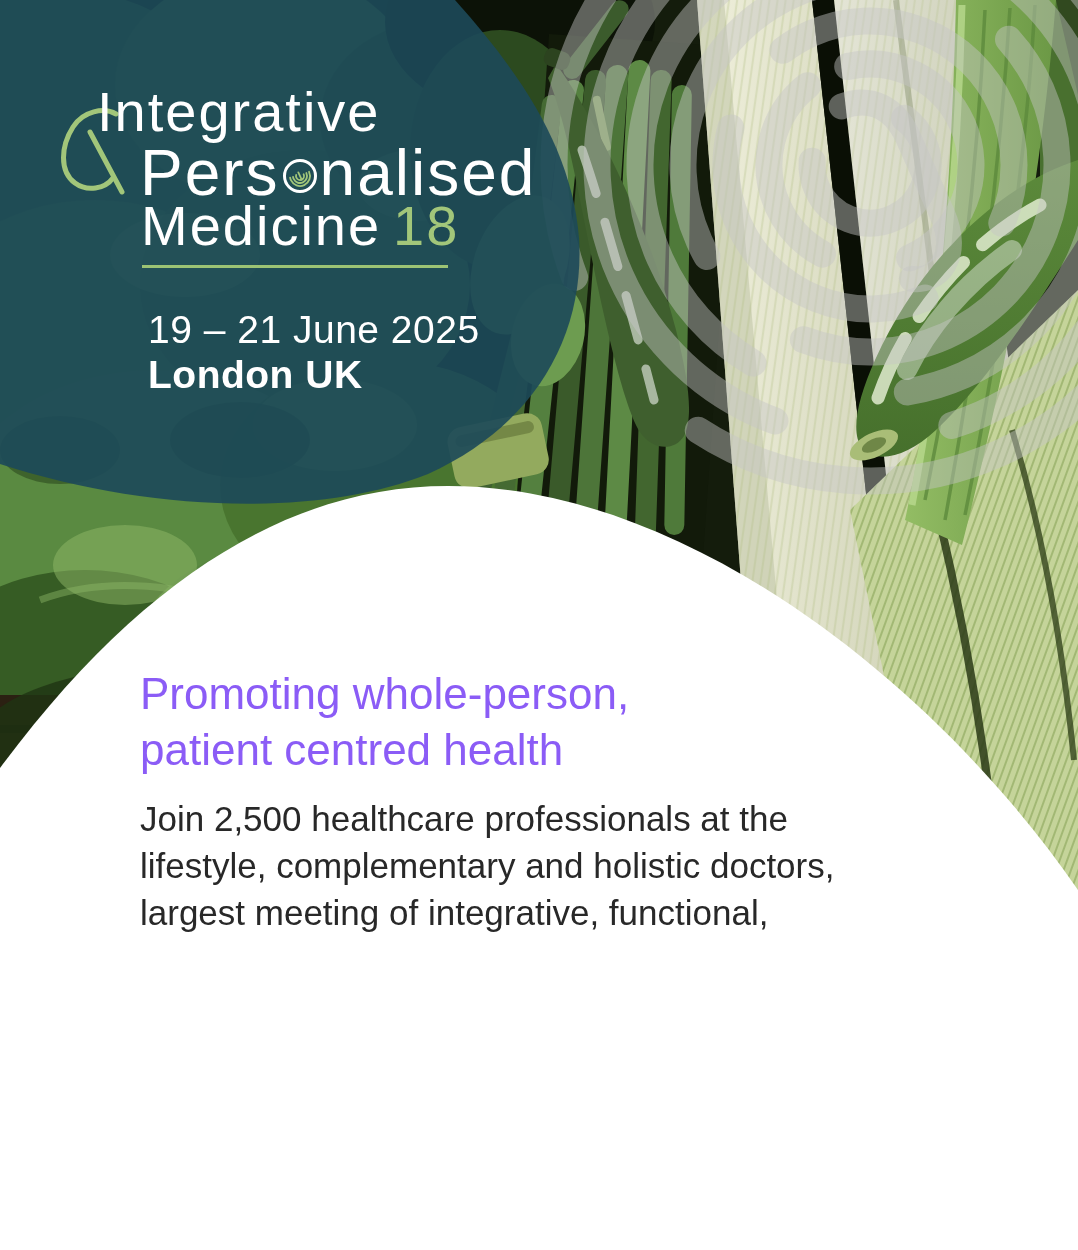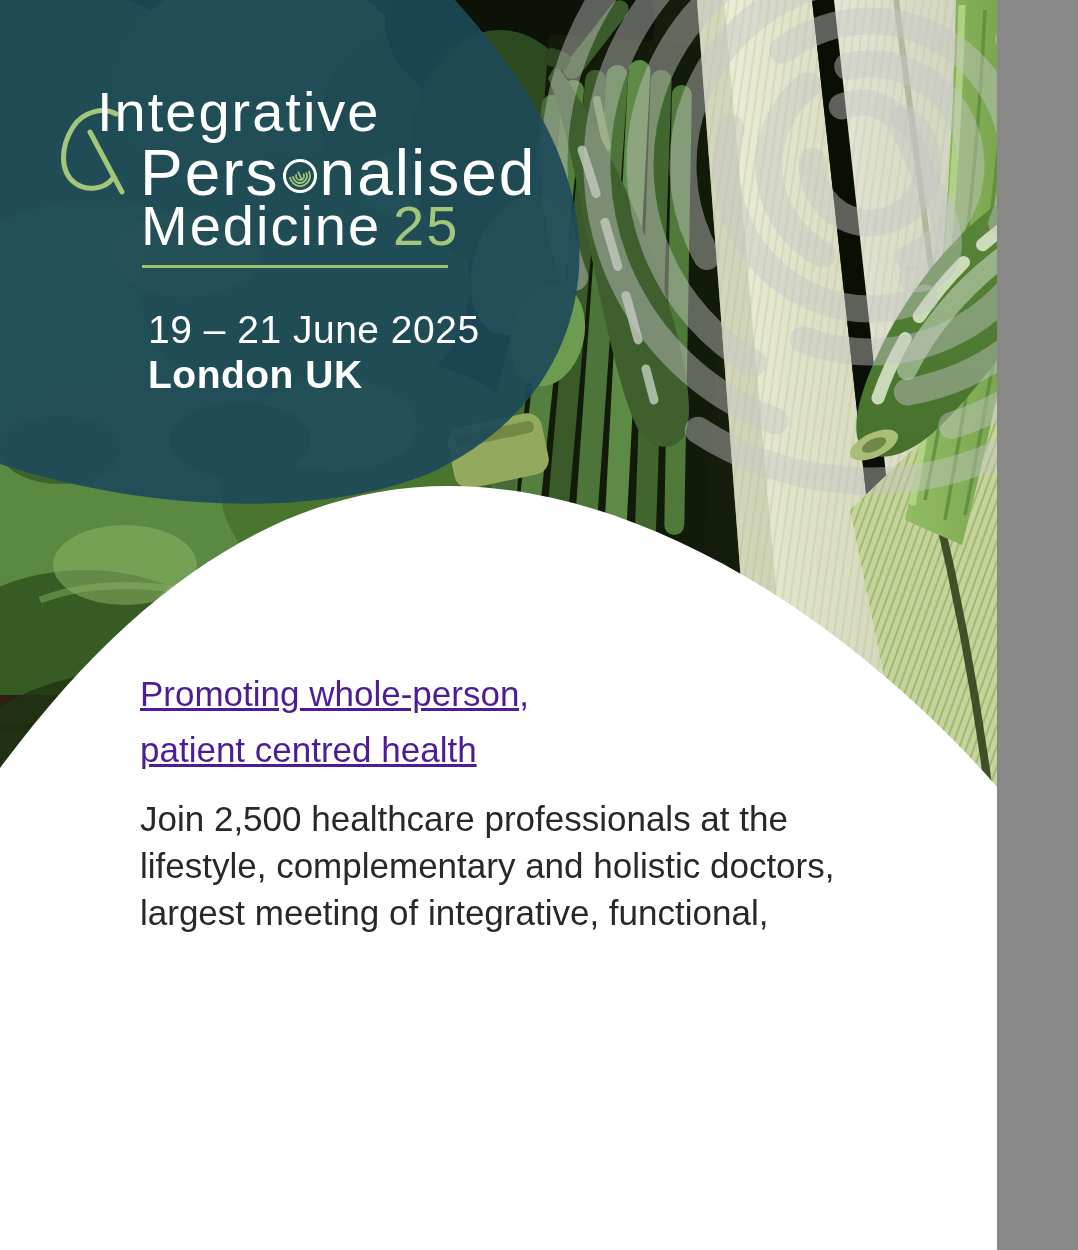--- a/index.html
+++ b/index.html
@@ -1,35 +1,35 @@
 <!DOCTYPE html>
 <html><head>
 <meta charset="utf-8">
 <style>
   html,body{margin:0;padding:0;background:#888;}
   .canvas{
-    position:relative;width:997px;height:1250px;overflow:hidden;
+    position:relative;width:1078px;height:1250px;overflow:hidden;
     font-family:"Liberation Sans",sans-serif;background:#fff;
   }
   .bg-svg{position:absolute;left:0;top:0;width:1078px;height:1250px;display:block;}
   .abs{position:absolute;}
   
   .logo-line{color:#ffffff;font-weight:400;letter-spacing:2px;line-height:1;white-space:nowrap;}
   .logo-l1{left:97px;top:84px;font-size:56px;}
   .logo-l2{left:140px;top:141px;font-size:64px;display:flex;align-items:center;}
   .logo-l3{left:141px;top:198px;font-size:56px;}
   .logo-year{color:#a2c67a;margin-left:12px;}
   .fp-o{margin:6px 2px 0 2px;display:inline-block;}
   .amp-svg{left:52px;top:104px;}
   .divider{left:142px;top:265px;width:306px;height:3px;background:#9cc374;}
   .date-line{left:148px;top:288px;font-size:39px;color:#ffffff;letter-spacing:.5px;white-space:nowrap;margin-top:20px;}
   .loc-line{left:148px;top:337px;font-size:39px;color:#ffffff;font-weight:700;letter-spacing:.5px;white-space:nowrap;margin-top:16px;}
   
   .hero-title{left:140px;top:604px;font-size:48px;font-weight:700;color:#161616;letter-spacing:-.5px;white-space:nowrap;}
-  .hero-sub{left:140px;top:666px;font-size:35px;color:#4c1d95;line-height:56px;white-space:nowrap;text-decoration:underline;}
+  .hero-sub{left:140px;top:666px;font-size:44px;color:#8b5cf6;line-height:56px;white-space:nowrap;}
   .hero-body{left:140px;top:795px;font-size:35px;color:#282828;line-height:47px;white-space:nowrap;}
 </style>
 </head>
 <body>
 
 <div class="canvas">
 
   <svg class="bg-svg" viewBox="0 0 1078 1250" aria-hidden="true">
     <defs>
       <linearGradient id="gLeek1" x1="0" y1="0" x2="1" y2="0">
@@ -184,21 +184,21 @@
         <circle cx="18" cy="18" r="4" stroke-dasharray="15 10"></circle>
         <circle cx="18" cy="18" r="7" stroke-dasharray="24 20"></circle>
         <circle cx="18" cy="18" r="10" stroke-dasharray="34 29"></circle>
         <path d="M 18,14 L 18,22"></path>
       </g>
     </svg>
       <span>nalised</span>
   </div>
 
   <div class="abs logo-line logo-l3">
-    <span>Medicine</span><span class="logo-year">25</span>
+    <span>Medicine</span><span class="logo-year">18</span>
   </div>
 
   <div class="abs divider"></div>
 
   <div class="abs date-line">19 – 21 June 2025</div>
   <div class="abs loc-line">London UK</div>
 
 
   <div class="abs hero-sub">
     <div>Promoting whole-person,</div>

